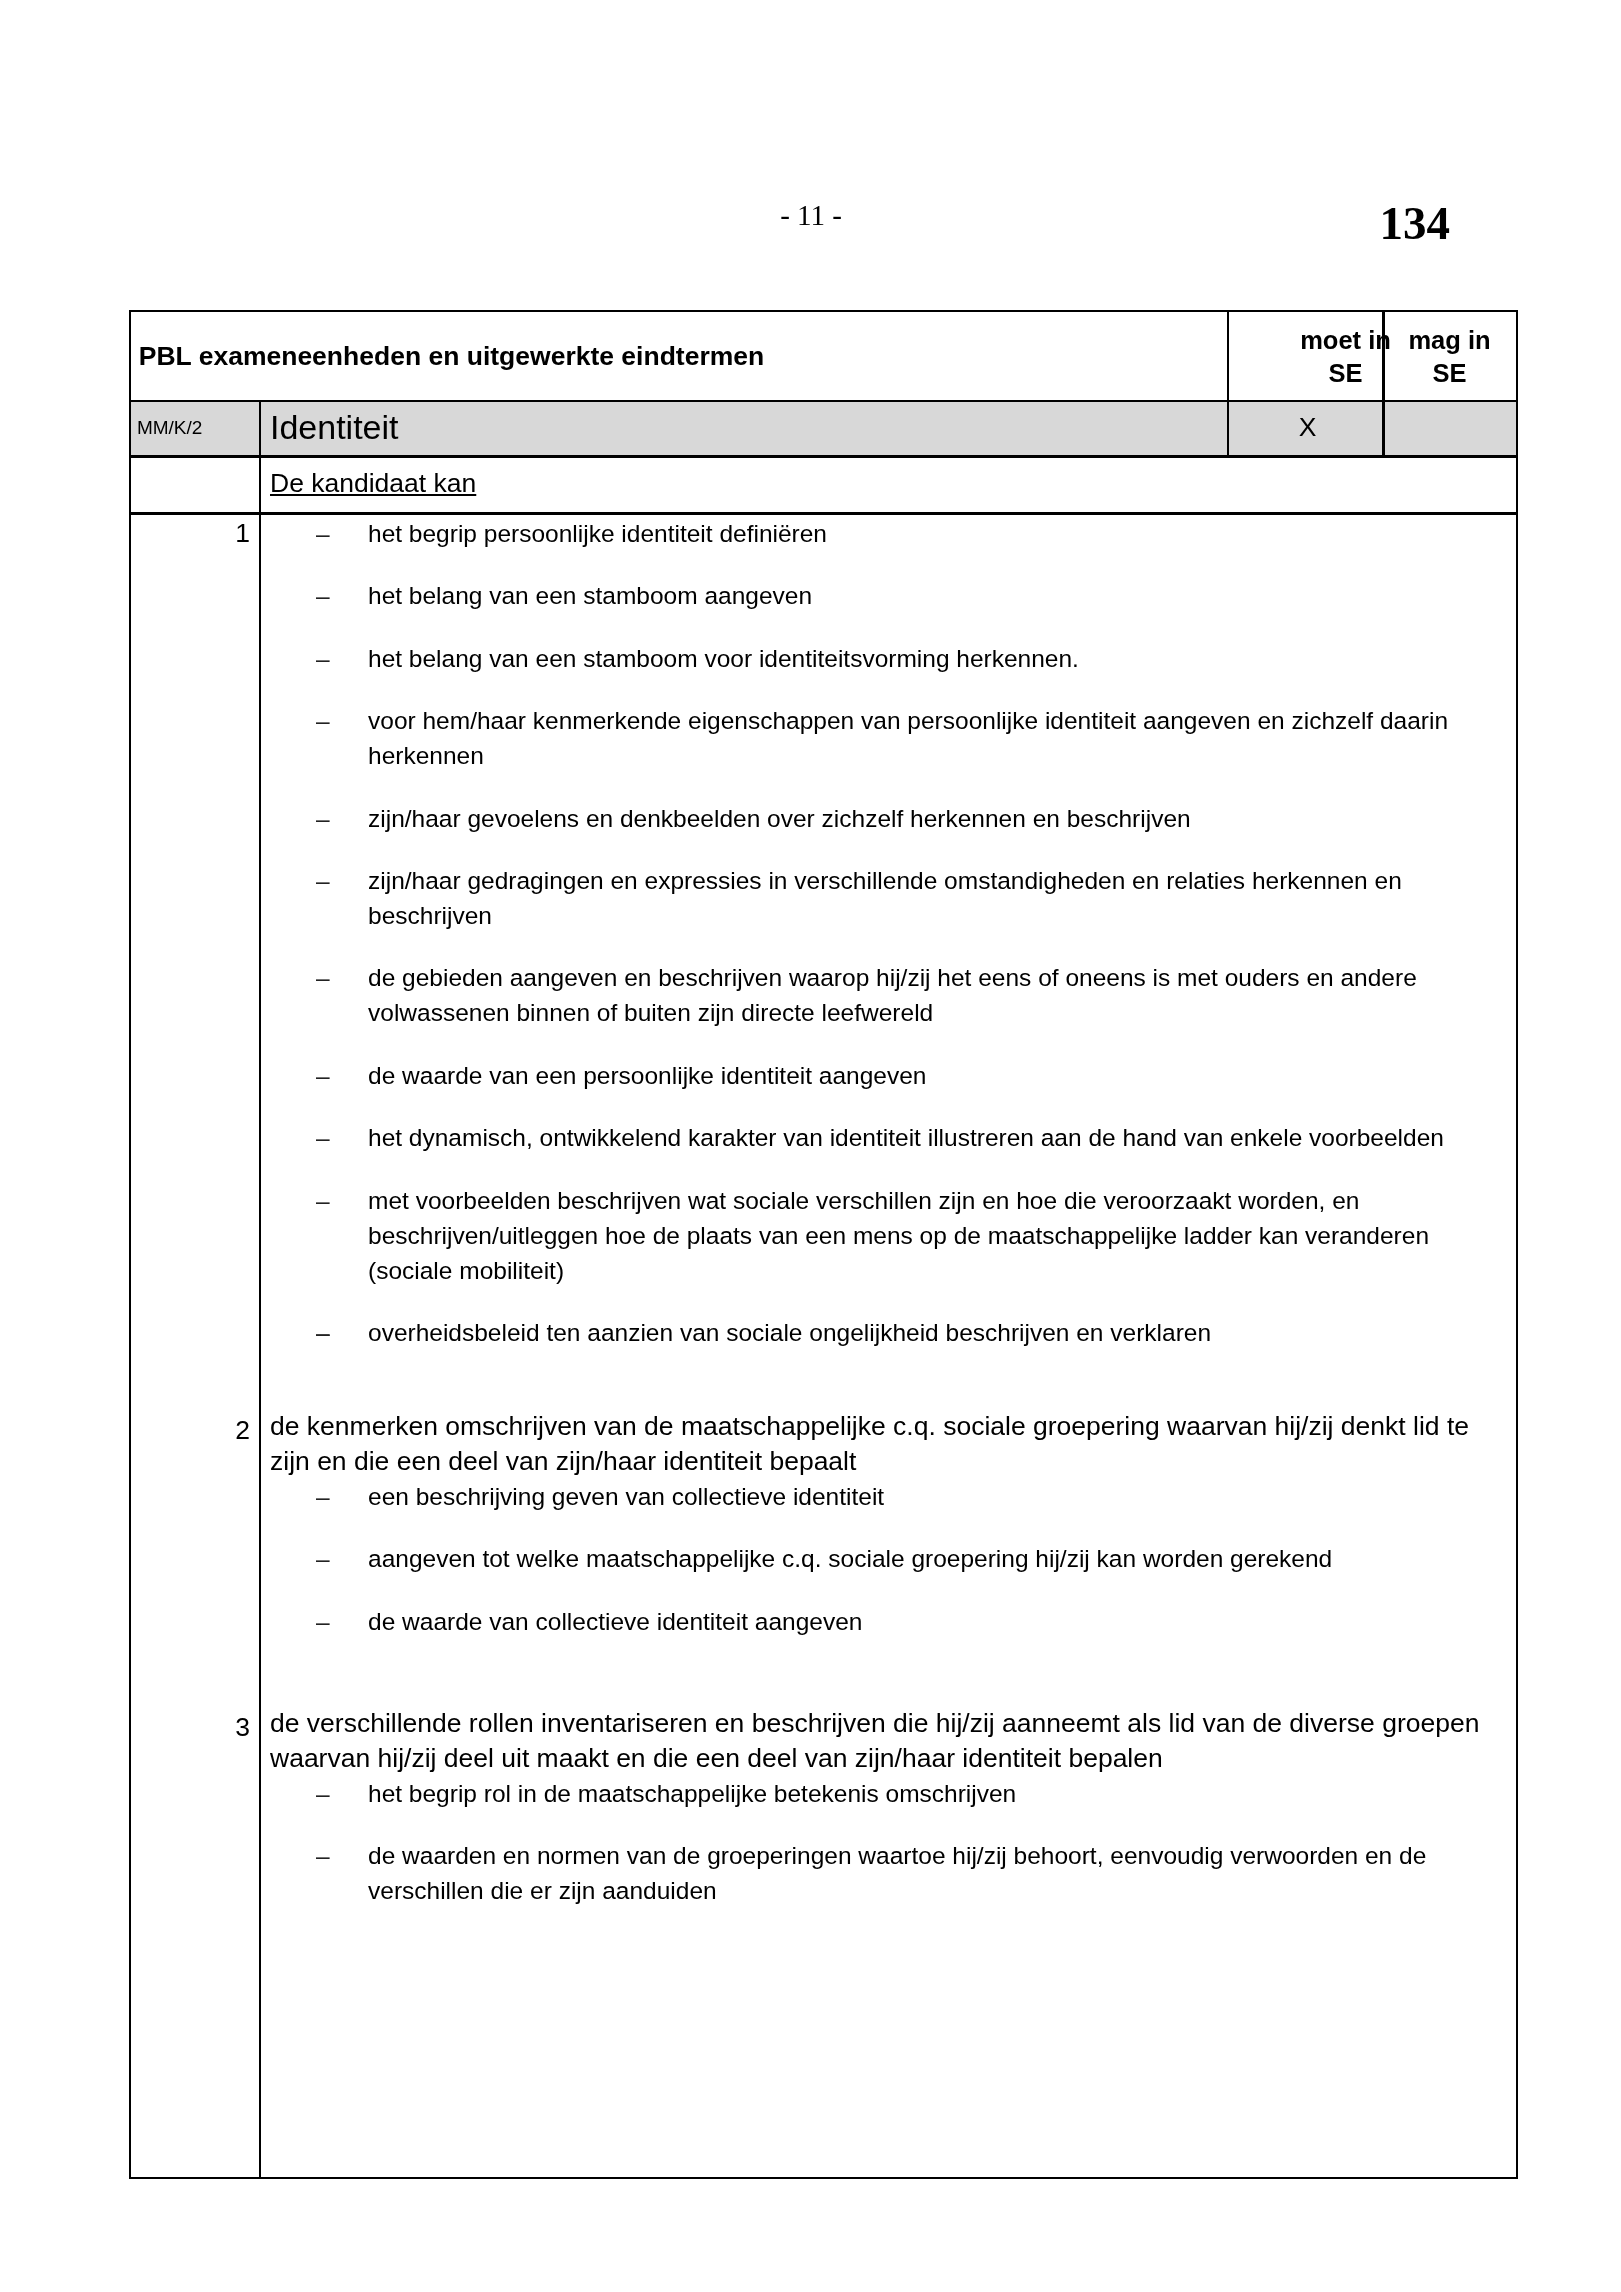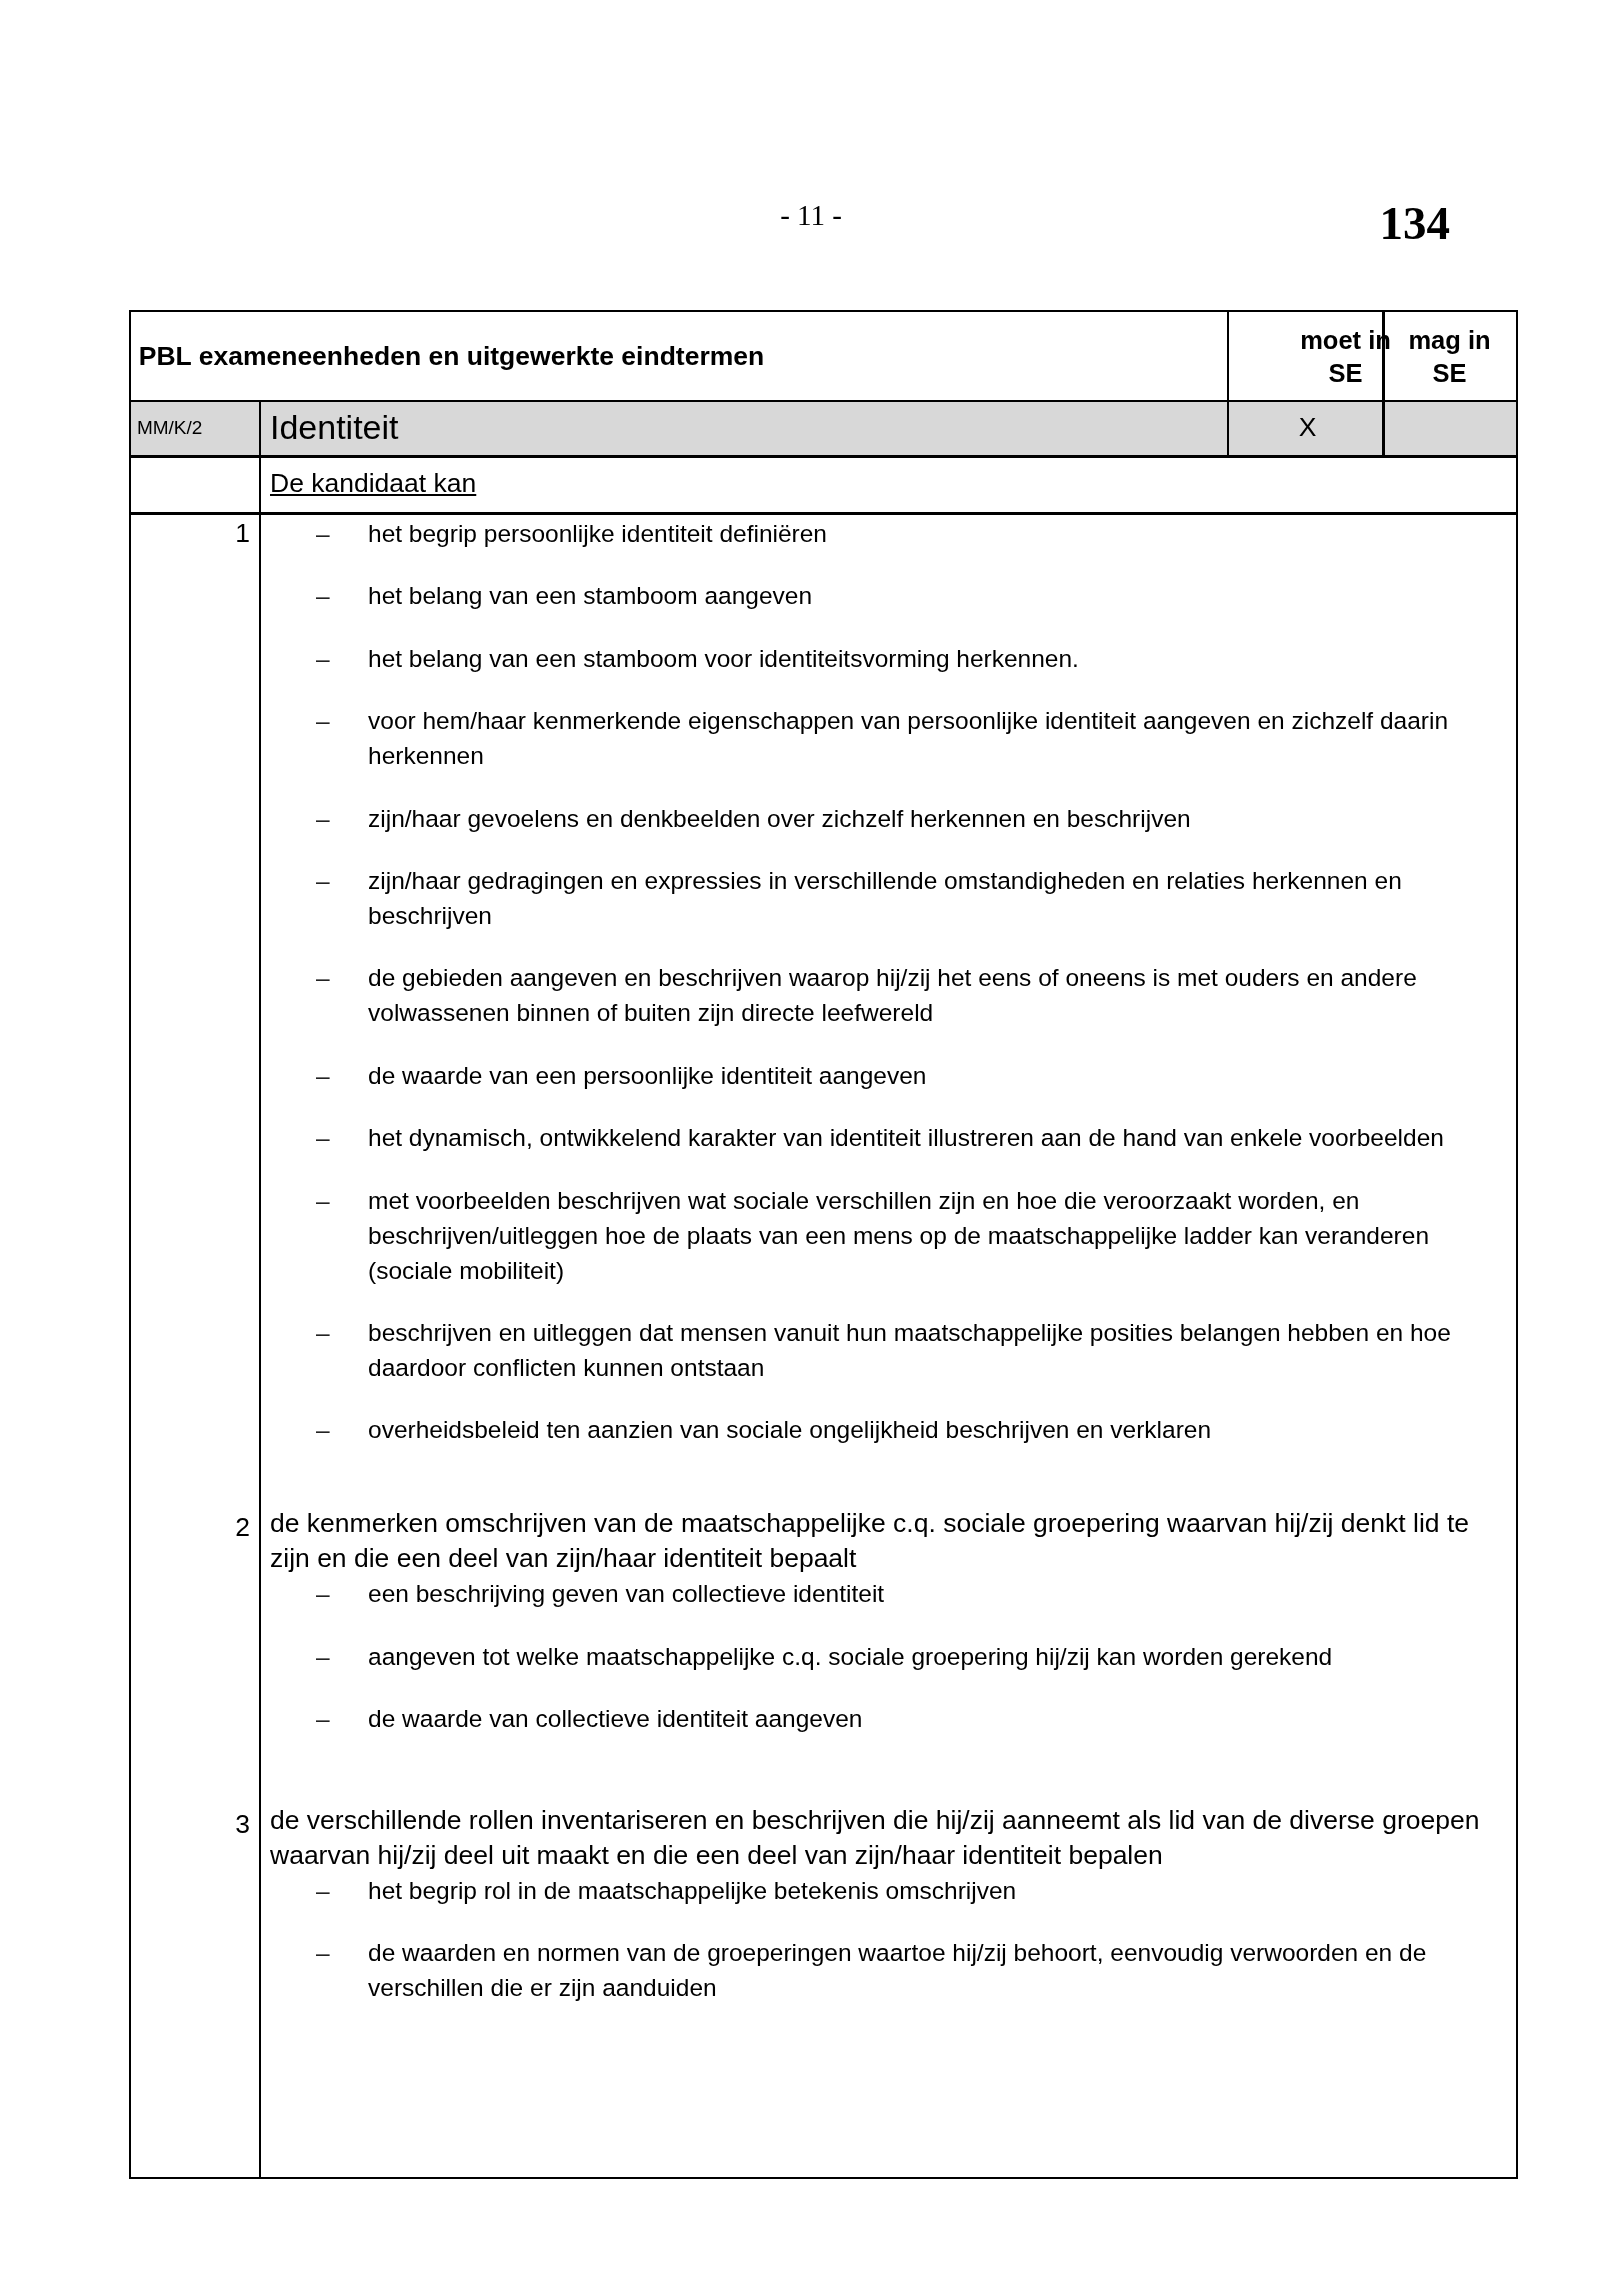--- a/index.html
+++ b/index.html
@@ -70,21 +70,21 @@
           <li class="sub"><span class="sub-dash">–</span><span>het begrip persoonlijke identiteit definiëren</span></li>
           <li class="sub"><span class="sub-dash">–</span><span>het belang van een stamboom aangeven</span></li>
           <li class="sub"><span class="sub-dash">–</span><span>het belang van een stamboom voor identiteitsvorming herkennen.</span></li>
           <li class="sub"><span class="sub-dash">–</span><span>voor hem/haar kenmerkende eigenschappen van persoonlijke identiteit aangeven en zichzelf daarin herkennen</span></li>
           <li class="sub"><span class="sub-dash">–</span><span>zijn/haar gevoelens en denkbeelden over zichzelf herkennen en beschrijven</span></li>
           <li class="sub"><span class="sub-dash">–</span><span>zijn/haar gedragingen en expressies in verschillende omstandigheden en relaties herkennen en beschrijven</span></li>
           <li class="sub"><span class="sub-dash">–</span><span>de gebieden aangeven en beschrijven waarop hij/zij het eens of oneens is met ouders en andere volwassenen binnen of buiten zijn directe leefwereld</span></li>
           <li class="sub"><span class="sub-dash">–</span><span>de waarde van een persoonlijke identiteit aangeven</span></li>
           <li class="sub"><span class="sub-dash">–</span><span>het dynamisch, ontwikkelend karakter van identiteit illustreren aan de hand van enkele voorbeelden</span></li>
           <li class="sub"><span class="sub-dash">–</span><span>met voorbeelden beschrijven wat sociale verschillen zijn en hoe die veroorzaakt worden, en beschrijven/uitleggen hoe de plaats van een mens op de maatschappelijke ladder kan veranderen (sociale mobiliteit)</span></li>
-          <li class="sub"><span class="sub-dash">–</span><span>beschrijven en uitleggen dat mensen vanuit hun maatschappelijke posities belangen hebben en hoe daardoor conflicten kunnen ontstaan</span></li>
+          <li class="sub"><span class="sub-dash">–</span></li>
           <li class="sub"><span class="sub-dash">–</span><span>overheidsbeleid ten aanzien van sociale ongelijkheid beschrijven en verklaren</span></li>
         </ul>
       </div>
       <div class="item" style="margin-top: 59px;">
         <div class="item-num" style="top: 3.9px;">2</div>
         <div class="item-main">de kenmerken omschrijven van de maatschappelijke c.q. sociale groepering waarvan hij/zij denkt lid te zijn en die een deel van zijn/haar identiteit bepaalt</div>
         <ul class="subs">
           <li class="sub"><span class="sub-dash">–</span><span>een beschrijving geven van collectieve identiteit</span></li>
           <li class="sub"><span class="sub-dash">–</span><span>aangeven tot welke maatschappelijke c.q. sociale groepering hij/zij kan worden gerekend</span></li>
           <li class="sub"><span class="sub-dash">–</span><span>de waarde van collectieve identiteit aangeven</span></li>

